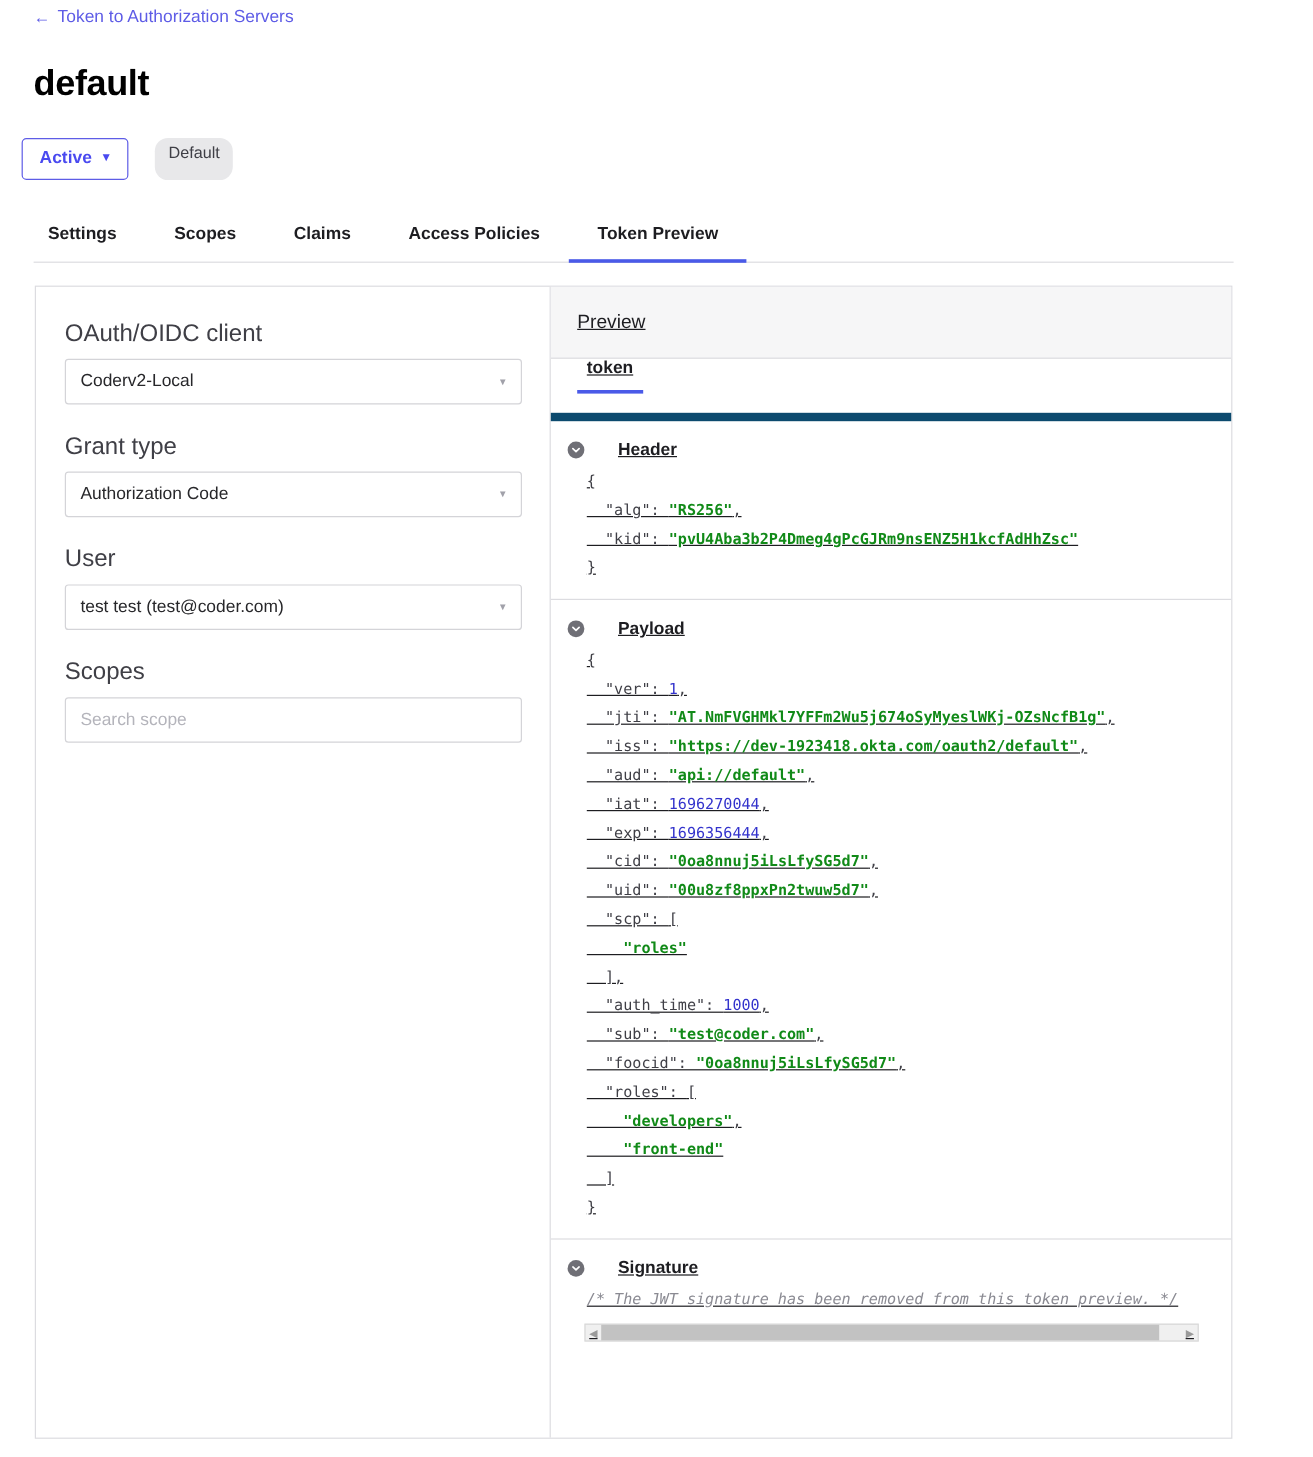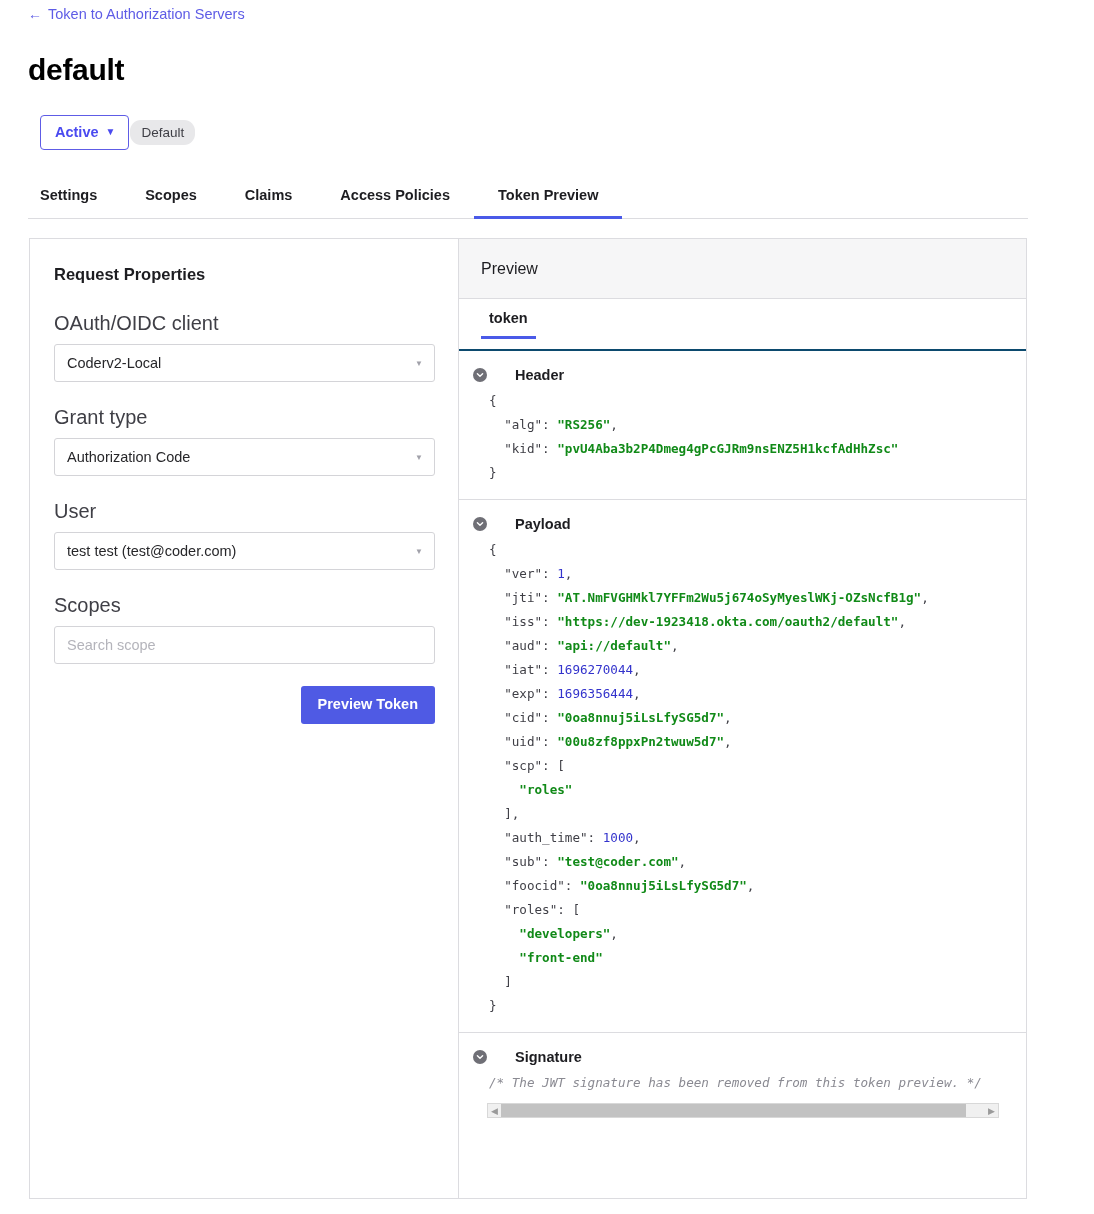--- a/index.html
+++ b/index.html
@@ -24,22 +24,22 @@
 
   
   .page-title {
     position: absolute; left: 28px; top: 52px;
     font-size: 30px; font-weight: 700; letter-spacing: -0.3px;
     color: #000000; line-height: 1.2; margin: 0;
   }
 
   
   .status-row {
-    position: absolute; left: 40px; top: 115px;
-    display: flex; align-items: center; gap: 1px;
+    position: absolute; left: 18px; top: 115px;
+    display: flex; gap: 22px;
   }
   .status-dropdown {
     border: 1px solid #5e5ce6; border-radius: 4px;
     background: #fff; color: #4a4af0;
     font-size: 14.5px; font-weight: 700;
     padding: 8px 13px 8px 14px;
     display: flex; align-items: center; gap: 7px;
     cursor: pointer; line-height: 1.15;
   }
   .caret-down { font-size: 10px; line-height: 1; }
@@ -72,21 +72,21 @@
   .card {
     position: absolute; left: 29px; top: 238px;
     width: 998px; height: 961px;
     border: 1px solid #dcdce0; background: #fff;
     display: flex;
   }
   .left-panel {
     width: 429px; border-right: 1px solid #dcdce0;
     padding: 26px 24px 0 24px; position: relative;
   }
-  .right-panel { flex: 1; position: relative; }
+  .right-panel { flex: 1; position: relative; text-decoration: underline; }
 
   
   .section-title {
     font-size: 16.5px; font-weight: 700; color: #1d1d21;
     margin: 0 0 26px 0;
   }
   .field { margin-bottom: 22px; }
   .field-label {
     display: block; font-size: 20px; color: #3f3f46;
     margin-bottom: 8px; line-height: 1.3;
@@ -120,22 +120,22 @@
   }
 
   
   .preview-header {
     height: 60px; background: #f6f6f7;
     border-bottom: 1px solid #dcdce0;
     display: flex; align-items: center; padding-left: 22px;
     font-size: 16px; font-weight: 400; color: #1d1d21;
   }
   .preview-tabbar {
-    height: 52px; border-bottom: 2px solid #0c4a6e;
-    display: flex; align-items: center; padding-left: 22px;
+    height: 52px; border-bottom: 7px solid #0c4a6e;
+    display: flex; align-items: flex-start; padding-left: 22px;
   }
   .preview-tab {
     font-size: 14.5px; font-weight: 700; color: #1d1d21;
     padding: 0 8px 12px 8px; position: relative; cursor: pointer;
   }
   .preview-tab.active::after {
     content: ""; position: absolute; left: 0; right: 0; bottom: -1px;
     height: 3px; background: #4a5ae8;
   }
 
@@ -212,21 +212,20 @@
       <div class="tab">Settings</div>
       <div class="tab">Scopes</div>
       <div class="tab">Claims</div>
       <div class="tab">Access Policies</div>
       <div class="tab active">Token Preview</div>
     </div>
 
   <div class="card">
 
     <div class="left-panel">
-      <h2 class="section-title">Request Properties</h2>
       <div id="form-fields">
           <div class="field">
             <label class="field-label">OAuth/OIDC client</label>
             <div class="select-box">
               <span class="select-value">Coderv2-Local</span>
               <span class="select-caret">▼</span>
             </div>
           </div>
           <div class="field">
             <label class="field-label">Grant type</label>
@@ -237,23 +236,20 @@
           </div>
           <div class="field">
             <label class="field-label">User</label>
             <div class="select-box">
               <span class="select-value">test test (test@coder.com)</span>
               <span class="select-caret">▼</span>
             </div>
           </div>
           <div class="field"><label class="field-label">Scopes</label><input class="text-input" type="text" placeholder="Search scope" style=""></div>
         </div>
-      <div class="btn-row">
-        <button class="btn-primary">Preview Token</button>
-      </div>
     </div>
 
     <div class="right-panel">
       <div class="preview-header">Preview</div>
       <div class="preview-tabbar" id="preview-tabbar">
           <div class="preview-tab active">token</div>
         </div>
       <div id="jwt-sections">
           <div class="jwt-section">
             <div class="jwt-head">

